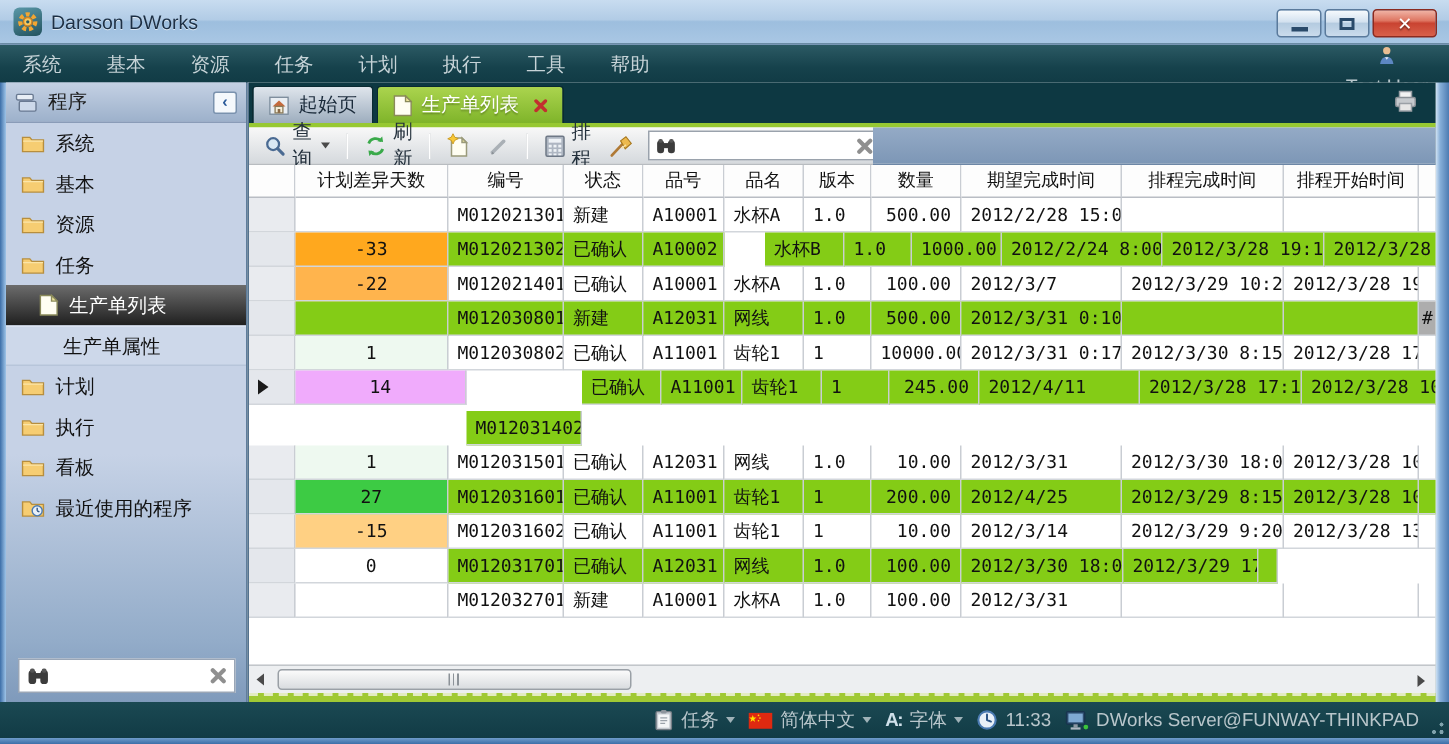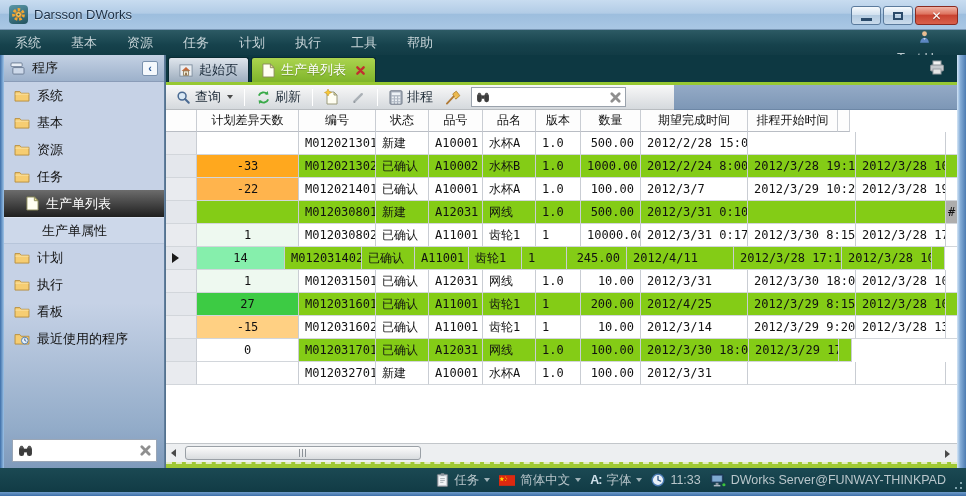--- a/index.html
+++ b/index.html
@@ -56,21 +56,21 @@
   .main { position:absolute; left:165px; top:55px; width:792px; height:413px; background:#fff; border-left:1px solid #54728e; }
   .tabstrip { position:absolute; left:0; top:0; width:100%; height:27px; background:#0d3842; display:flex; align-items:flex-end; }
   .tab { height:25px; margin-left:2px; display:flex; align-items:center; gap:6px; padding:0 10px;
     border-radius:3px 3px 0 0; border:1px solid #0a2a32; border-bottom:none; }
   .tab.inactive { background:linear-gradient(180deg,#dfe5ec,#9dadbe); color:#1a2a3a; }
   .tab.active { background:linear-gradient(180deg,#abd44e,#7fb42a); color:#fff; text-shadow:0 1px 1px rgba(0,0,0,.25); }
   .printer-slot { position:absolute; right:12px; top:5px; }
   .greenline { position:absolute; left:0; top:27px; width:100%; height:3px; background:#97c832; }
 
   .toolbar { position:absolute; left:0; top:30px; width:100%; height:25px; display:flex; }
-  .toolbar-left { width:508px; height:100%; background:linear-gradient(180deg,#f8f8f8,#d5d9dd);
+  .toolbar-left { width:416px; height:100%; background:linear-gradient(180deg,#f8f8f8,#d5d9dd);
     border-bottom:1px solid #b8bcc0; display:flex; align-items:center; padding-left:6px; gap:4px; }
   .toolbar-right { flex:1; height:100%; background:linear-gradient(180deg,#94aac6,#7d97b6); border-bottom:1px solid #6d87a6; }
   .tb-btn { display:flex; align-items:center; gap:4px; padding:2px 4px; color:#23303c; }
   .tb-sep { width:1px; height:17px; background:#b0b4b8; margin:0 3px; border-right:1px solid #fff; }
   .caret { width:0; height:0; border-left:3px solid transparent; border-right:3px solid transparent; border-top:4px solid #4a4a4a; margin-left:2px; }
   .tb-search { width:155px; height:20px; background:#fff; border:1px solid #9aa2ac; display:flex; align-items:center; gap:4px; padding:0 4px; margin-left:2px; }
 
   
   .grid { position:absolute; left:0; top:55px; width:100%; height:333px; background:#fff; overflow:hidden;
     font-family:"DejaVu Sans Mono","Liberation Mono",monospace; font-size:12px; color:#111; }
@@ -415,20 +415,21 @@
       <div class="grow ghead" id="grid-header">
           <div class="gcell gutter" style="width: 31px;"></div>
           <div class="gcell" style="width: 102px;">计划差异天数</div>
           <div class="gcell" style="width: 77px;">编号</div>
           <div class="gcell" style="width: 53px;">状态</div>
           <div class="gcell" style="width: 54px;">品号</div>
           <div class="gcell" style="width: 53px;">品名</div>
           <div class="gcell" style="width: 45px;">版本</div>
           <div class="gcell" style="width: 60px;">数量</div>
           <div class="gcell" style="width: 107px;">期望完成时间</div>
+          <div class="gcell" style="width: 108px;">排程完成时间</div>
           <div class="gcell" style="width: 90px;">排程开始时间</div>
           <div class="gcell" style="width: 12px;"></div>
         </div>
       <div id="grid-body">
           <div class="grow">
             <div class="gcell gutter" style="width: 31px;"></div>
             <div class="gcell cell-diff" style="width: 102px;"></div>
             <div class="gcell" style="width: 77px;">M012021301</div>
             <div class="gcell" style="width: 53px;">新建</div>
             <div class="gcell" style="width: 54px;">A10001</div>
@@ -439,21 +440,21 @@
             <div class="gcell" style="width: 108px;"></div>
             <div class="gcell" style="width: 90px;"></div>
             <div class="gcell" style="width: 12px;"></div>
           </div>
           <div class="grow alt">
             <div class="gcell gutter" style="width: 31px;"></div>
             <div class="gcell cell-diff" style="width: 102px; background: rgb(255, 168, 30);">-33</div>
             <div class="gcell" style="width: 77px;">M012021302</div>
             <div class="gcell" style="width: 53px;">已确认</div>
             <div class="gcell" style="width: 54px;">A10002</div>
-            <div class="gcell" style="width: 53px;">水杯B</div>
+            <div class="gcell" style="width: 53px; margin-left: 27px;">水杯B</div>
             <div class="gcell" style="width: 45px;">1.0</div>
             <div class="gcell cell-num" style="width: 60px;">1000.00</div>
             <div class="gcell" style="width: 107px;">2012/2/24 8:00</div>
             <div class="gcell" style="width: 108px;">2012/3/28 19:10</div>
             <div class="gcell" style="width: 90px;">2012/3/28 10:52</div>
             <div class="gcell" style="width: 12px;"></div>
           </div>
           <div class="grow">
             <div class="gcell gutter" style="width: 31px;"></div>
             <div class="gcell cell-diff" style="width: 102px; background: rgb(255, 180, 77);">-22</div>
@@ -493,22 +494,22 @@
             <div class="gcell cell-num" style="width: 60px;">10000.00</div>
             <div class="gcell" style="width: 107px;">2012/3/31 0:17</div>
             <div class="gcell" style="width: 108px;">2012/3/30 8:15</div>
             <div class="gcell" style="width: 90px;">2012/3/28 17:13</div>
             <div class="gcell" style="width: 12px;"></div>
           </div>
           <div class="grow alt">
             <div class="gcell gutter" style="width: 31px;">
               <div class="marker-tri"></div>
             </div>
-            <div class="gcell cell-diff" style="width: 88px; background: #86efac;">14</div>
-            <div class="gcell" style="width: 77px;">M012031402</div>
+            <div class="gcell cell-diff" style="width: 114px; background: #f0abfc;">14</div>
+            <div class="gcell" style="width: 77px; margin-top: 27px;">M012031402</div>
             <div class="gcell" style="width: 53px;">已确认</div>
             <div class="gcell" style="width: 54px;">A11001</div>
             <div class="gcell" style="width: 53px;">齿轮1</div>
             <div class="gcell" style="width: 45px;">1</div>
             <div class="gcell cell-num" style="width: 60px;">245.00</div>
             <div class="gcell" style="width: 107px;">2012/4/11</div>
             <div class="gcell" style="width: 108px;">2012/3/28 17:13</div>
             <div class="gcell" style="width: 90px;">2012/3/28 10:52</div>
             <div class="gcell" style="width: 12px;"></div>
           </div>

